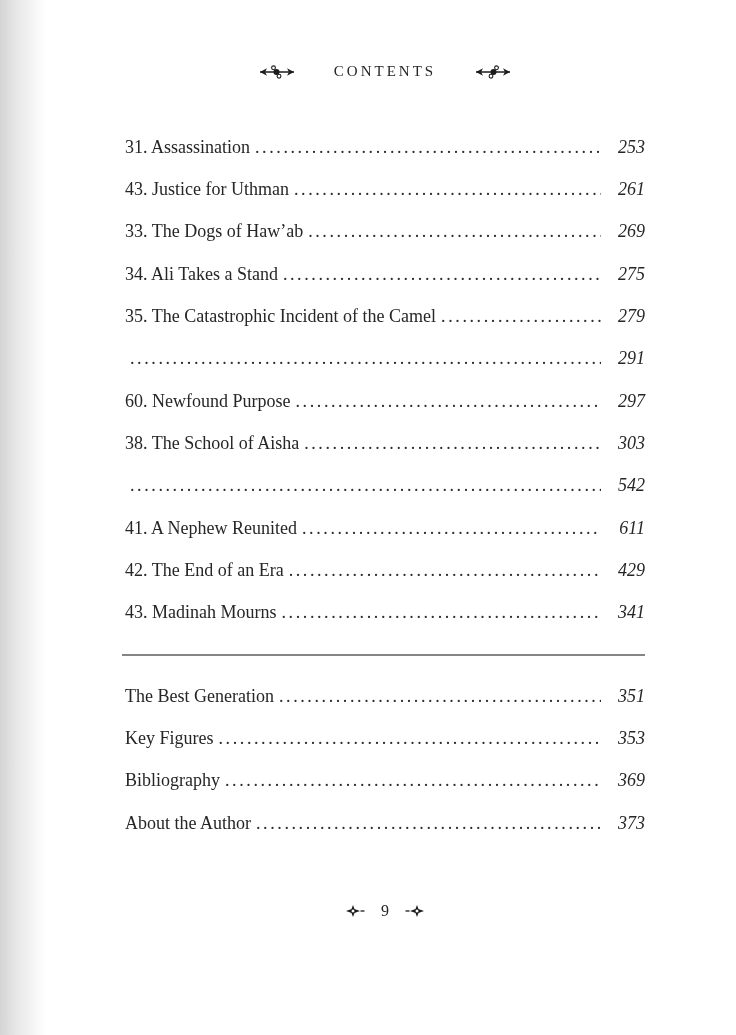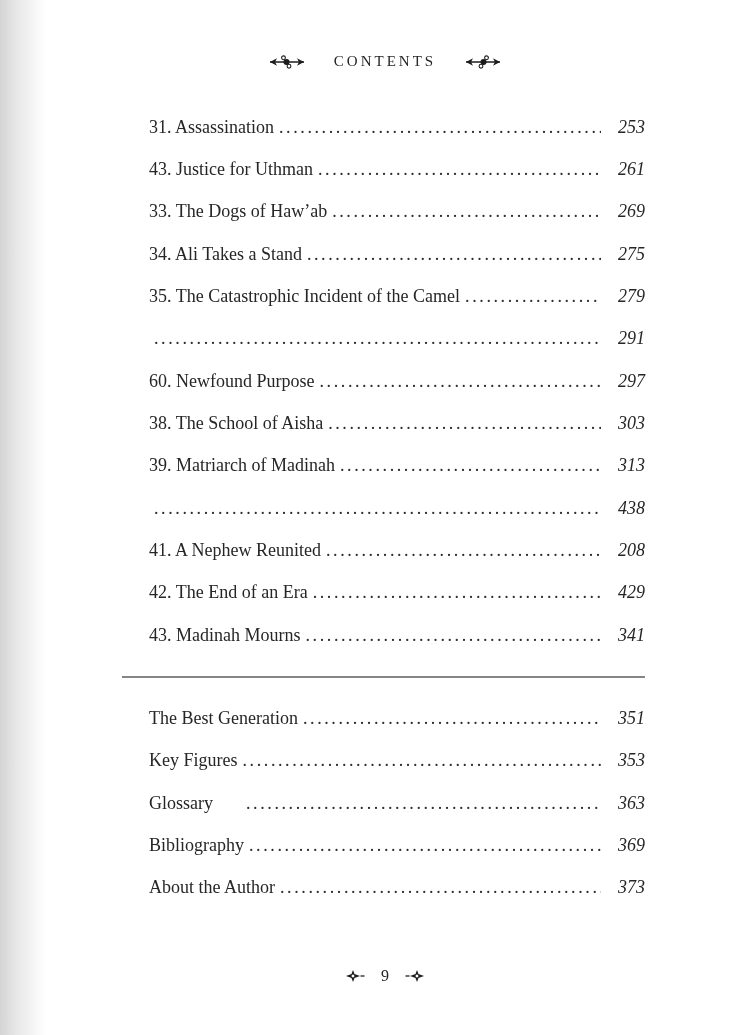--- a/index.html
+++ b/index.html
@@ -26,32 +26,32 @@
   .page-content{
     position:relative;
     padding:0 91px 0 125px;
   }
   
   .toc-header{
     padding-top:51px;
     display:flex;justify-content:center;align-items:center;gap:27px;
   }
   .toc-header h1{
-    margin:2px;font-size:15px;font-weight:normal;
+    margin:12px;font-size:15px;font-weight:normal;
     letter-spacing:3px;color:var(--text);
   }
   .ornament svg{display:block;}
   
   ol,ul{list-style:none;margin:0;padding:0;}
   #chapter-list{margin-top:33px;}
   #backmatter-list{margin-top:18px;}
   .toc-row{
     display:flex;align-items:flex-end;
     height:42.33px;padding-bottom:9px;
-    font-size:18px;line-height:1.2;margin-left:24px;
+    font-size:18px;line-height:1.2;
   }
   .entry-label{white-space:nowrap;}
   .leader{
     flex:1 1 auto;overflow:hidden;white-space:nowrap;
     margin:0 13px 0 5px;
     font-size:18px;line-height:1.2;
   }
   .leader::after{
     content:"..........................................................................................................................................";
     letter-spacing:2.6px;color:var(--dots);
@@ -136,32 +136,27 @@
     <span class="entry-label">60. Newfound Purpose</span>
     <span class="leader"></span>
     <span class="entry-page">297</span>
   </li>
         <li class="toc-row">
     <span class="entry-label">38. The School of Aisha</span>
     <span class="leader"></span>
     <span class="entry-page">303</span>
   </li>
         <li class="toc-row">
-    <span class="entry-label">39. Matriarch of Madinah</span>
-    <span class="leader"></span>
-    <span class="entry-page">313</span>
-  </li>
-        <li class="toc-row">
-    <span class="leader"></span>
-    <span class="entry-page">438</span>
+    <span class="leader"></span>
+    <span class="entry-page">542</span>
   </li>
         <li class="toc-row">
     <span class="entry-label">41. A Nephew Reunited</span>
     <span class="leader"></span>
-    <span class="entry-page">208</span>
+    <span class="entry-page">611</span>
   </li>
         <li class="toc-row">
     <span class="entry-label">42. The End of an Era</span>
     <span class="leader"></span>
     <span class="entry-page">429</span>
   </li>
         <li class="toc-row">
     <span class="entry-label">43. Madinah Mourns</span>
     <span class="leader"></span>
     <span class="entry-page">341</span>
@@ -171,25 +166,20 @@
     <ul id="backmatter-list">
         <li class="toc-row">
     <span class="entry-label">The Best Generation</span>
     <span class="leader"></span>
     <span class="entry-page">351</span>
   </li>
         <li class="toc-row">
     <span class="entry-label">Key Figures</span>
     <span class="leader"></span>
     <span class="entry-page">353</span>
-  </li>
-        <li class="toc-row has-gap">
-    <span class="entry-label">Glossary</span>
-    <span class="leader"></span>
-    <span class="entry-page">363</span>
   </li>
         <li class="toc-row">
     <span class="entry-label">Bibliography</span>
     <span class="leader"></span>
     <span class="entry-page">369</span>
   </li>
         <li class="toc-row">
     <span class="entry-label">About the Author</span>
     <span class="leader"></span>
     <span class="entry-page">373</span>

